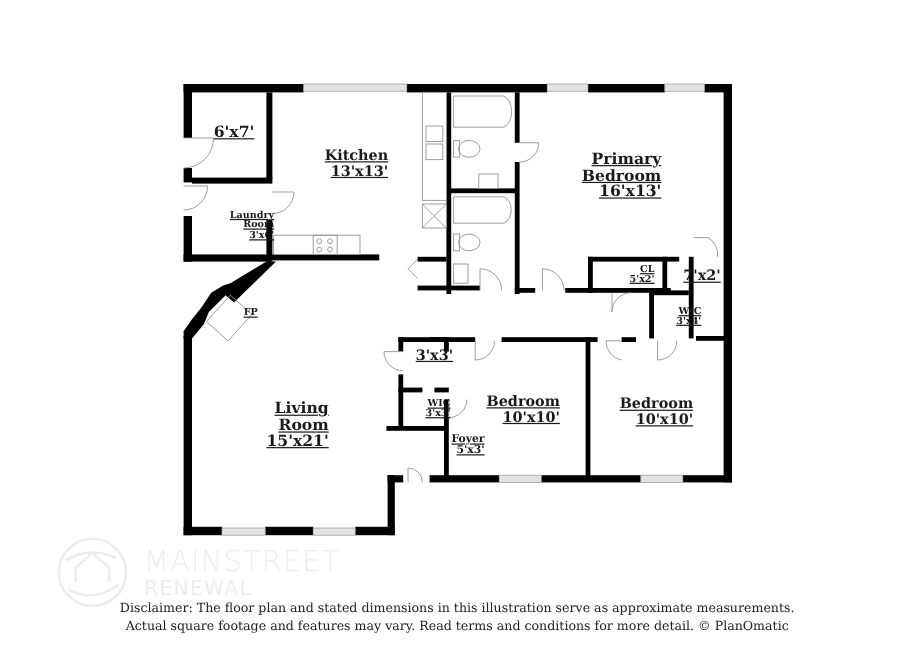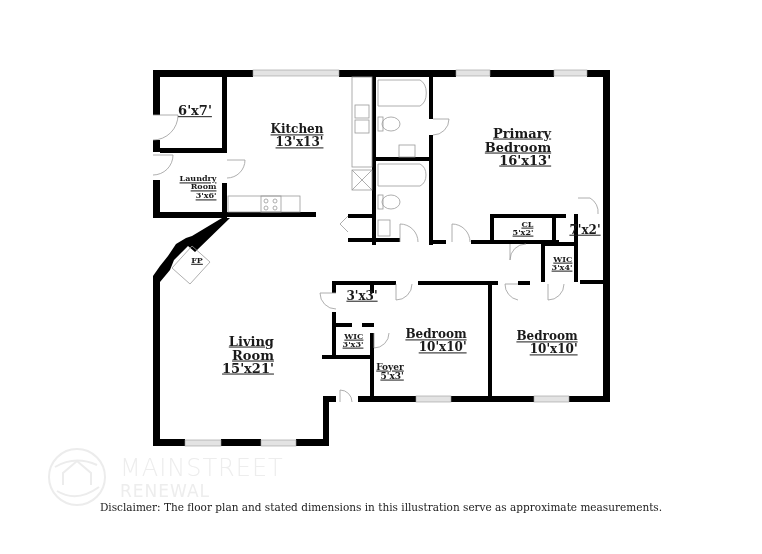--- a/index.html
+++ b/index.html
@@ -2,21 +2,21 @@
 <html><head>
   <meta charset="utf-8">
   <style>
     html, body { margin: 0; padding: 0; background: #ffffff; }
     body { width: 762px; height: 554px; position: relative; overflow: hidden; font-family: "DejaVu Serif", serif; }
     .plan { position: absolute; left: 0; top: 0; width: 762px; height: 554px; }
     .room-label { position: absolute; text-align: right; color: #1a1a1a; font-family: "DejaVu Serif", serif; font-weight: bold; line-height: 1.05; transform: translate(-50%, -50%); white-space: nowrap; text-decoration: underline; }
     .lg { font-size: 13px; }
     .md { font-size: 12px; }
     .sm { font-size: 9px; margin-left: 42px; }
-    .xs { font-size: 8px; }
+    .xs { font-size: 8px; margin-left: 12px; }
     .watermark { position: absolute; left: 45px; top: 447px; width: 260px; height: 60px; }
     .wm-text1 { position: absolute; left: 120px; top: 454px; font-family: "DejaVu Sans", sans-serif; font-size: 24px; letter-spacing: 1px; color: #ededed; font-weight: 300; }
     .wm-text2 { position: absolute; left: 120px; top: 481px; font-family: "DejaVu Sans", sans-serif; font-size: 17px; letter-spacing: 1px; color: #ededed; }
     .disclaimer { position: absolute; left: 0; width: 762px; top: 500px; text-align: center; font-family: "DejaVu Serif", serif; font-size: 10.5px; color: #222; line-height: 15px; }
   </style>
 </head>
 <body>
 
 <svg class="plan" viewBox="0 0 762 554" xmlns="http://www.w3.org/2000/svg">
   <g fill="#000">
@@ -213,13 +213,14 @@
   <circle cx="32" cy="30" r="28" fill="none" stroke="#ececec" stroke-width="2"></circle>
   <path d="M18 38 L18 26 L32 14 L46 26 L46 38" fill="none" stroke="#ececec" stroke-width="2"></path>
   <path d="M10 20 Q30 8 52 18" fill="none" stroke="#ececec" stroke-width="2"></path>
   <path d="M12 44 Q32 56 54 40" fill="none" stroke="#ececec" stroke-width="2"></path>
 </svg>
 <div class="wm-text1">MAINSTREET</div>
 <div class="wm-text2">RENEWAL</div>
 
 <div class="disclaimer">
   <div>Disclaimer: The floor plan and stated dimensions in this illustration serve as approximate measurements.</div>
+  <div>Actual square footage and features may vary. Read terms and conditions for more detail. © PlanOmatic</div>
 </div>
 
 </body></html>

